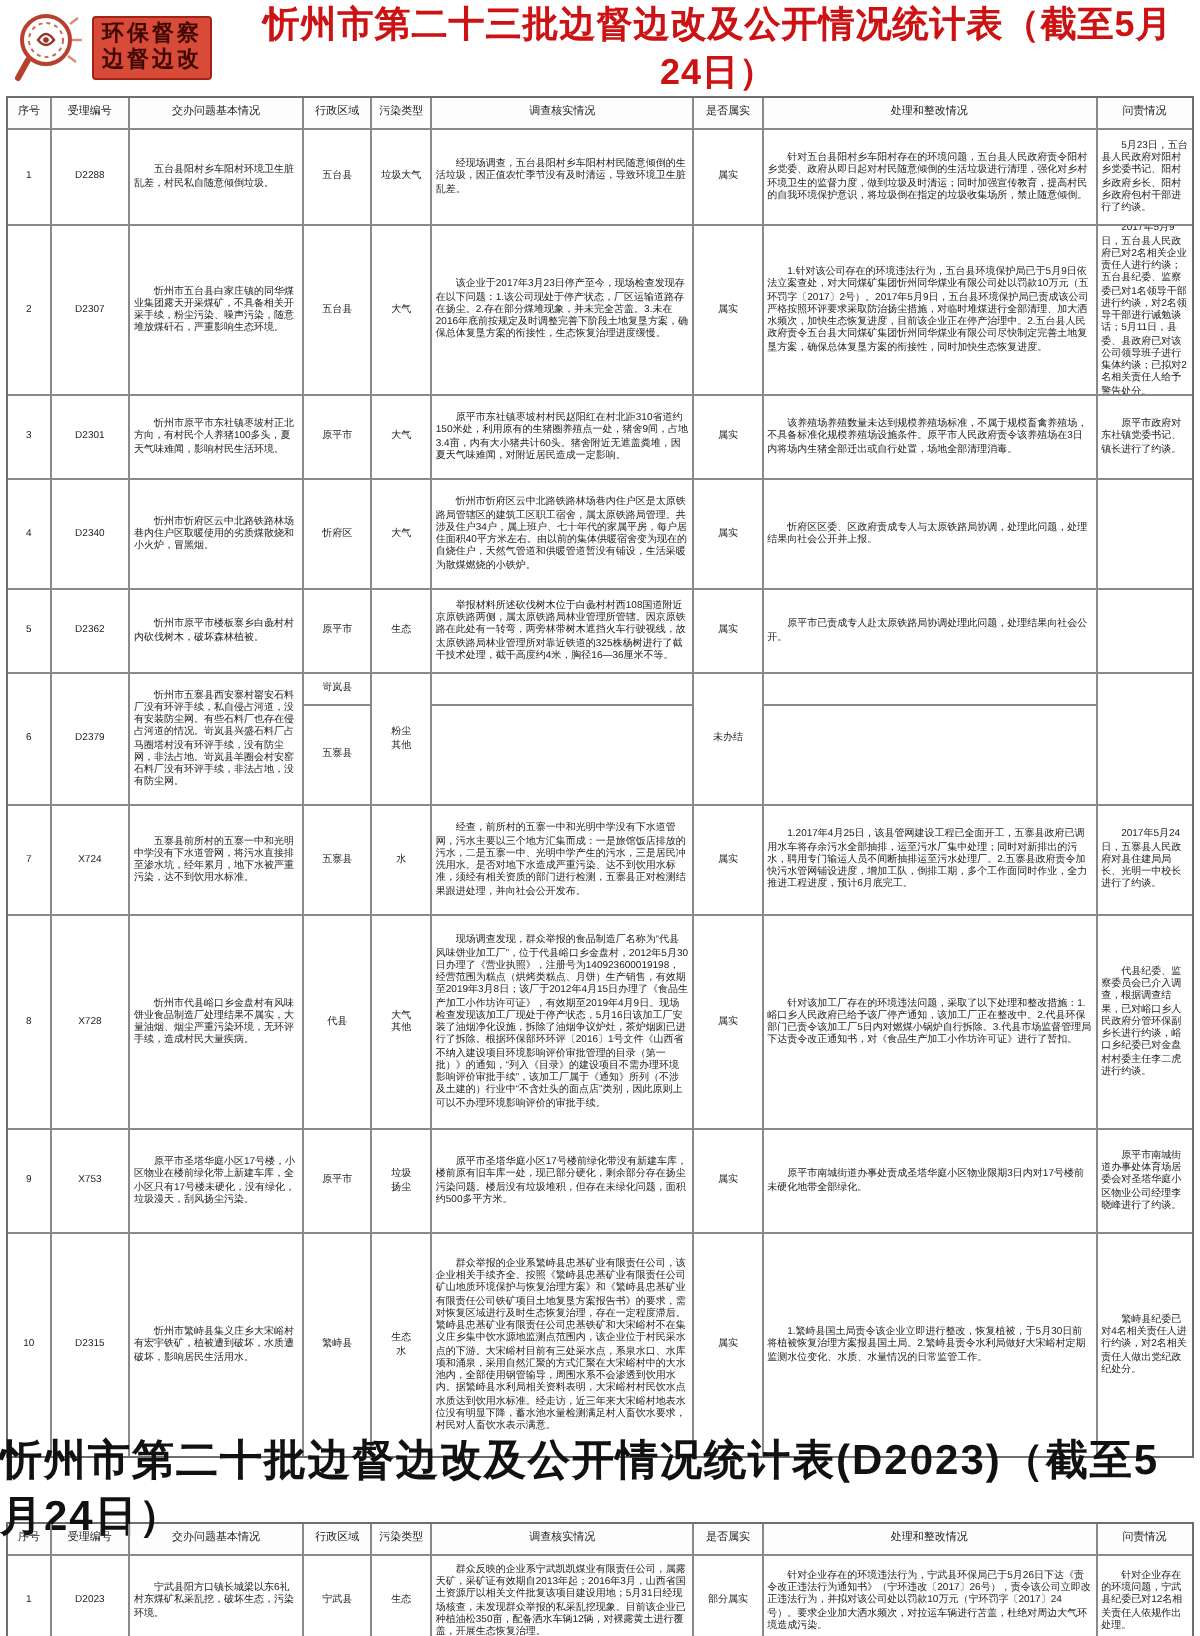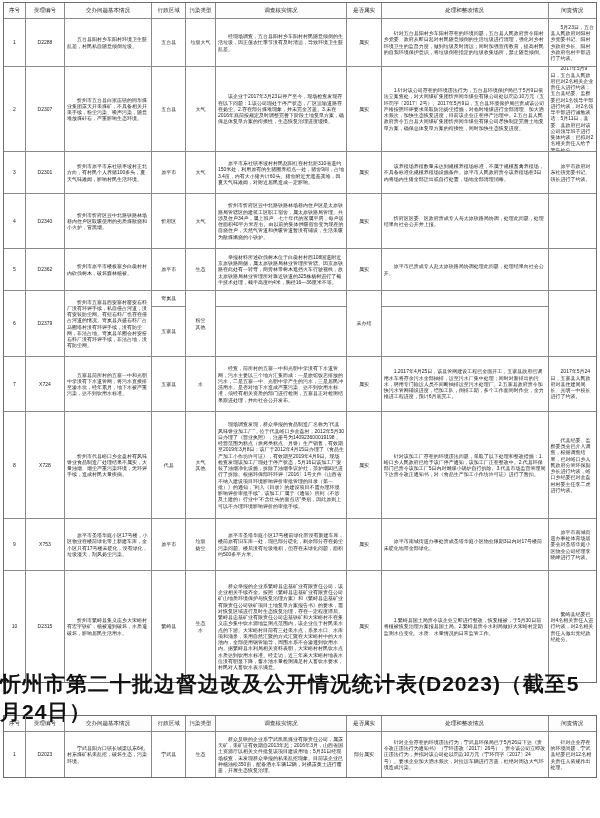--- a/index.html
+++ b/index.html
@@ -27,20 +27,39 @@
   .subcell:first-child{flex:0 0 24%;}
   .subcell:last-child{border-bottom:none;}
   
   .title2{height:30px;display:flex;align-items:center;justify-content:center;font-size:21px;font-weight:bold;color:#111;letter-spacing:1px;}
 </style>
 </head>
 <body>
 
 <div class="page">
 
+  <div class="banner">
+    <div class="logo">
+      <span class="logo-circle">
+        <svg viewBox="0 0 40 40" width="40" height="40">
+          <circle cx="18" cy="16" r="12" fill="#ffffff" stroke="#b8402e" stroke-width="2"></circle>
+          <circle cx="18" cy="16" r="8.5" fill="none" stroke="#c96a55" stroke-width="1" stroke-dasharray="2 2"></circle>
+          <path d="M14 16 q4 -6 8 0 q-4 5 -8 0 Z" fill="none" stroke="#9a3322" stroke-width="1.2"></path>
+          <circle cx="18" cy="16" r="1.4" fill="#9a3322"></circle>
+          <line x1="9" y1="26" x2="4" y2="35" stroke="#b8402e" stroke-width="3" stroke-linecap="round"></line>
+          <path d="M30 8 l4 -3 M31 16 l5 0 M29 24 l4 3" stroke="#d98a78" stroke-width="1.2"></path>
+        </svg>
+      </span>
+      <span class="logo-box">
+        <div class="ln">环保督察</div>
+        <div class="ln">边督边改</div>
+      </span>
+    </div>
+    <div class="title1">忻州市第二十三批边督边改及公开情况统计表（截至5月24日）</div>
+  </div>
 
   <div class="dtable" id="table1">
       <div class="trow thead">
         <div class="tcell" style="width: 3.7%;">序号</div>
         <div class="tcell" style="width: 6.6%;">受理编号</div>
         <div class="tcell" style="width: 14.7%;">交办问题基本情况</div>
         <div class="tcell" style="width: 5.8%;">行政区域</div>
         <div class="tcell" style="width: 5%;">污染类型</div>
         <div class="tcell" style="width: 22.2%;">调查核实情况</div>
         <div class="tcell" style="width: 5.8%;">是否属实</div>

